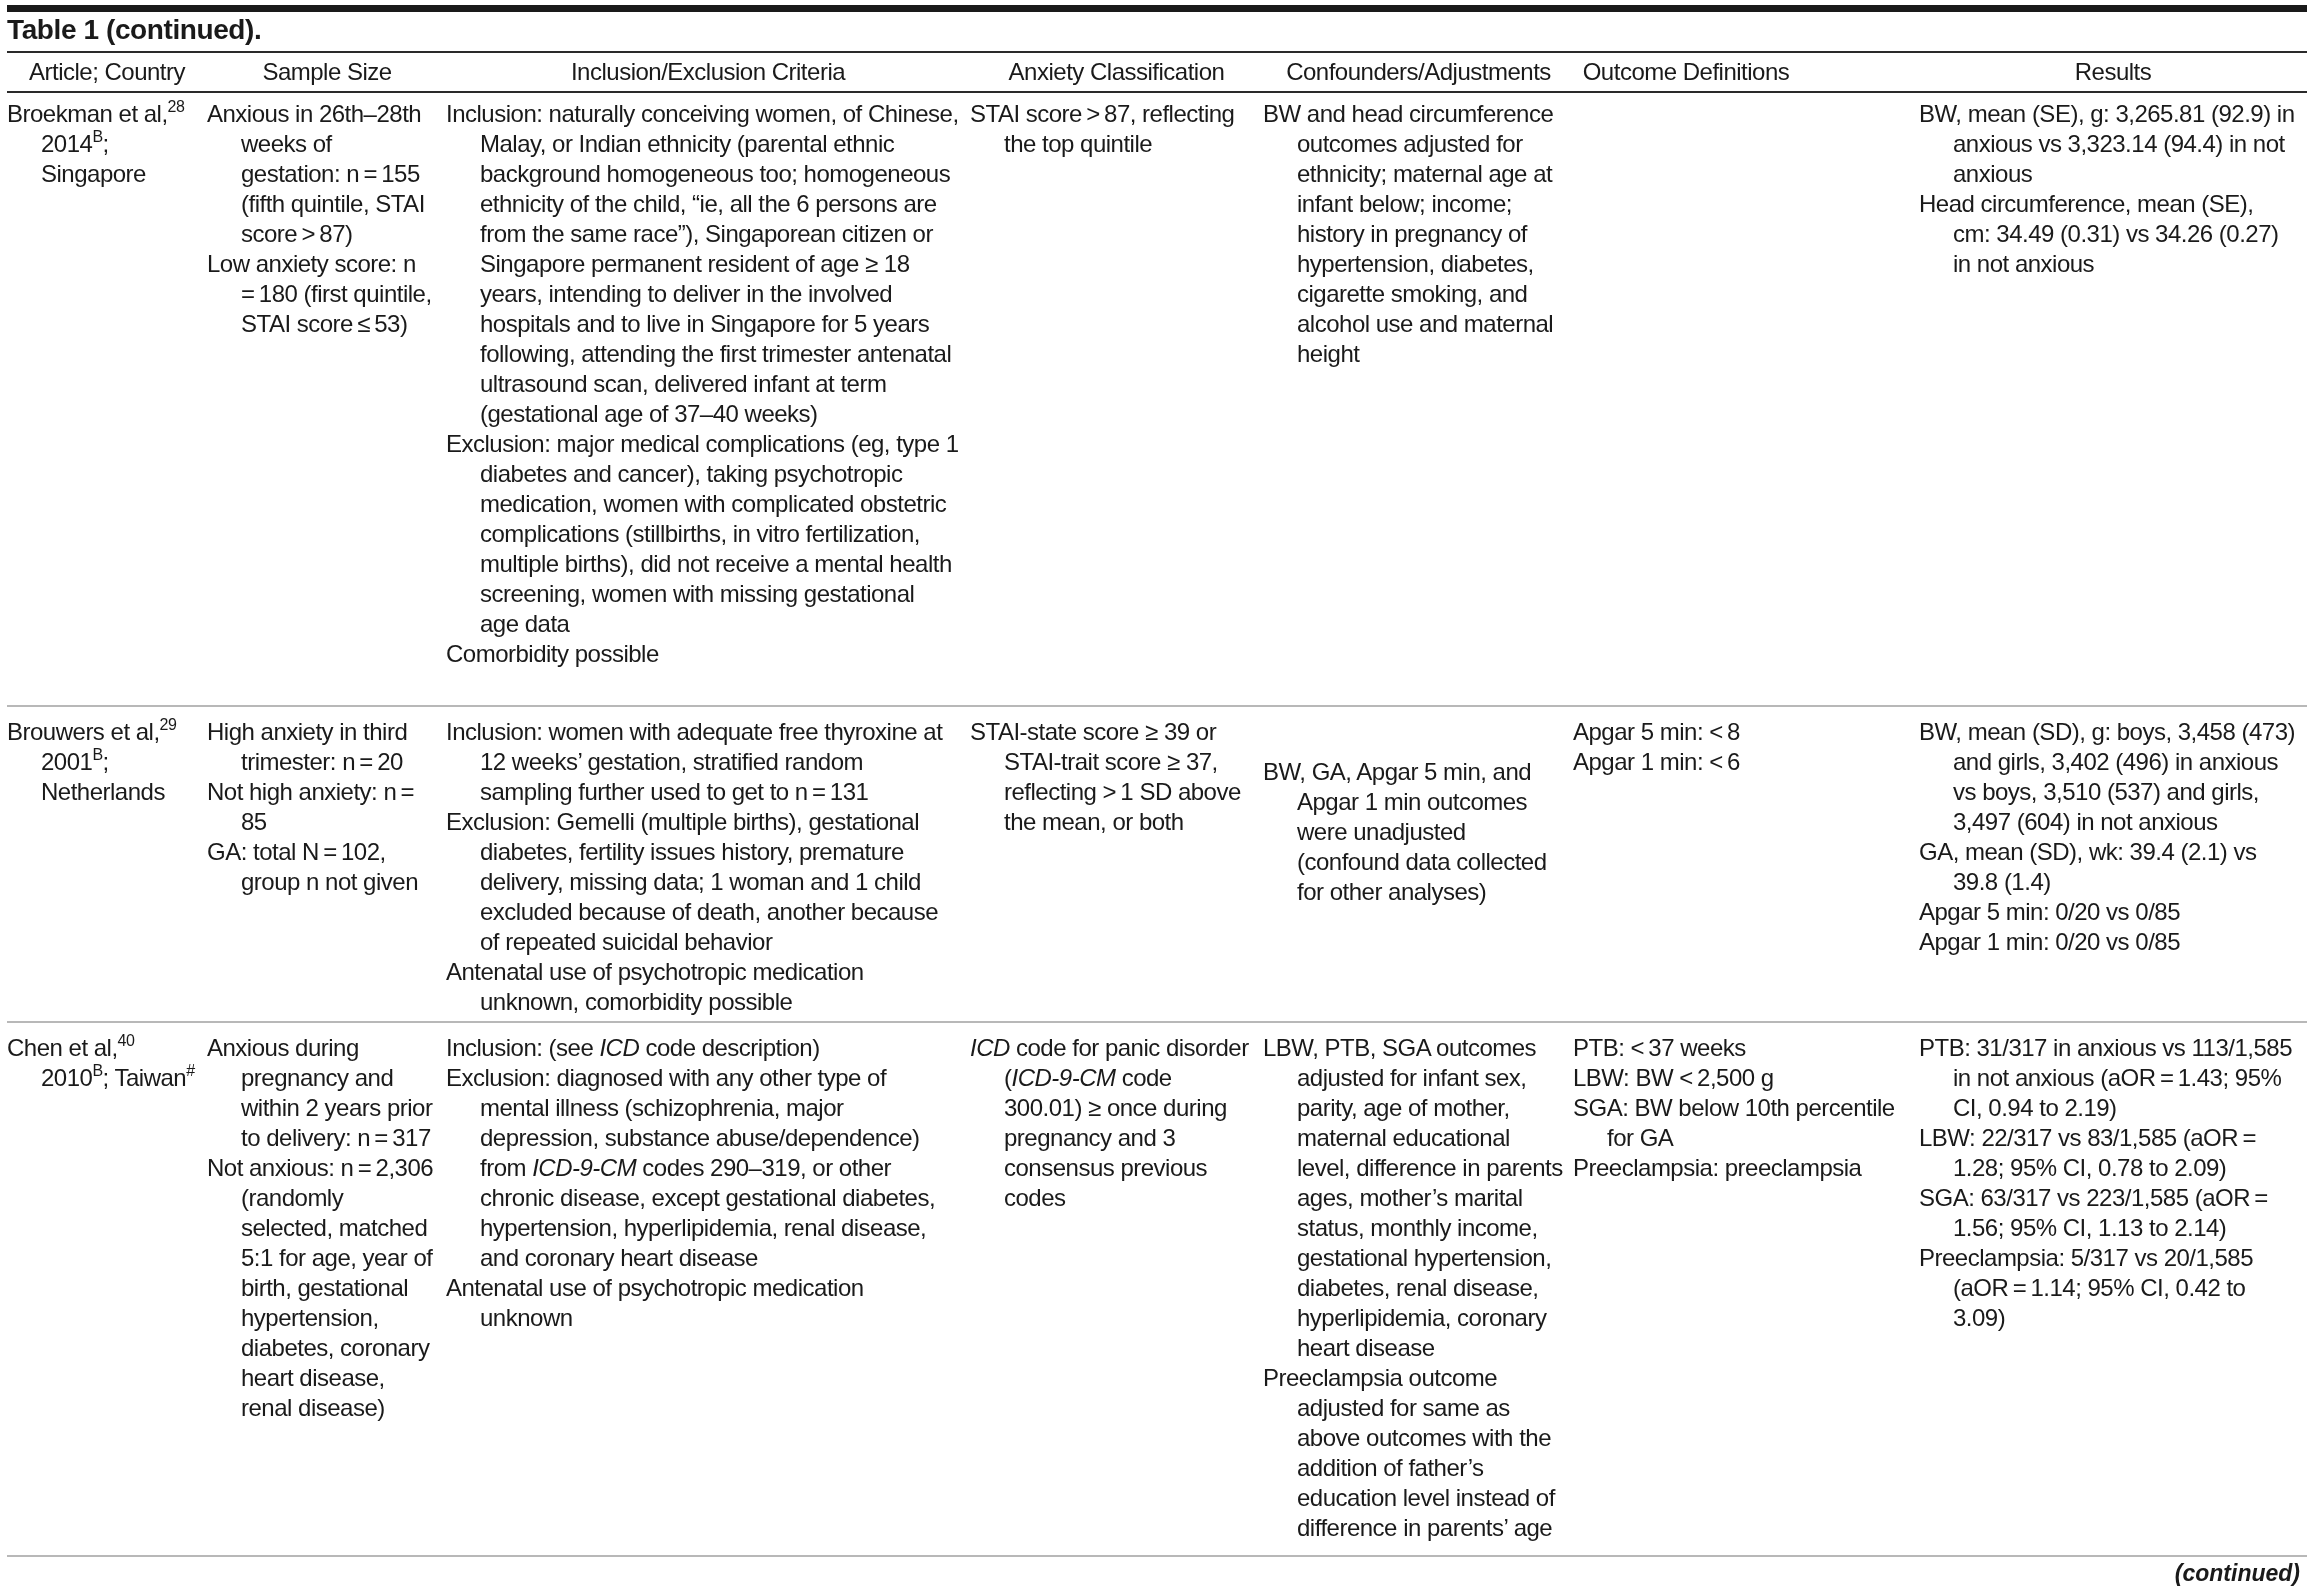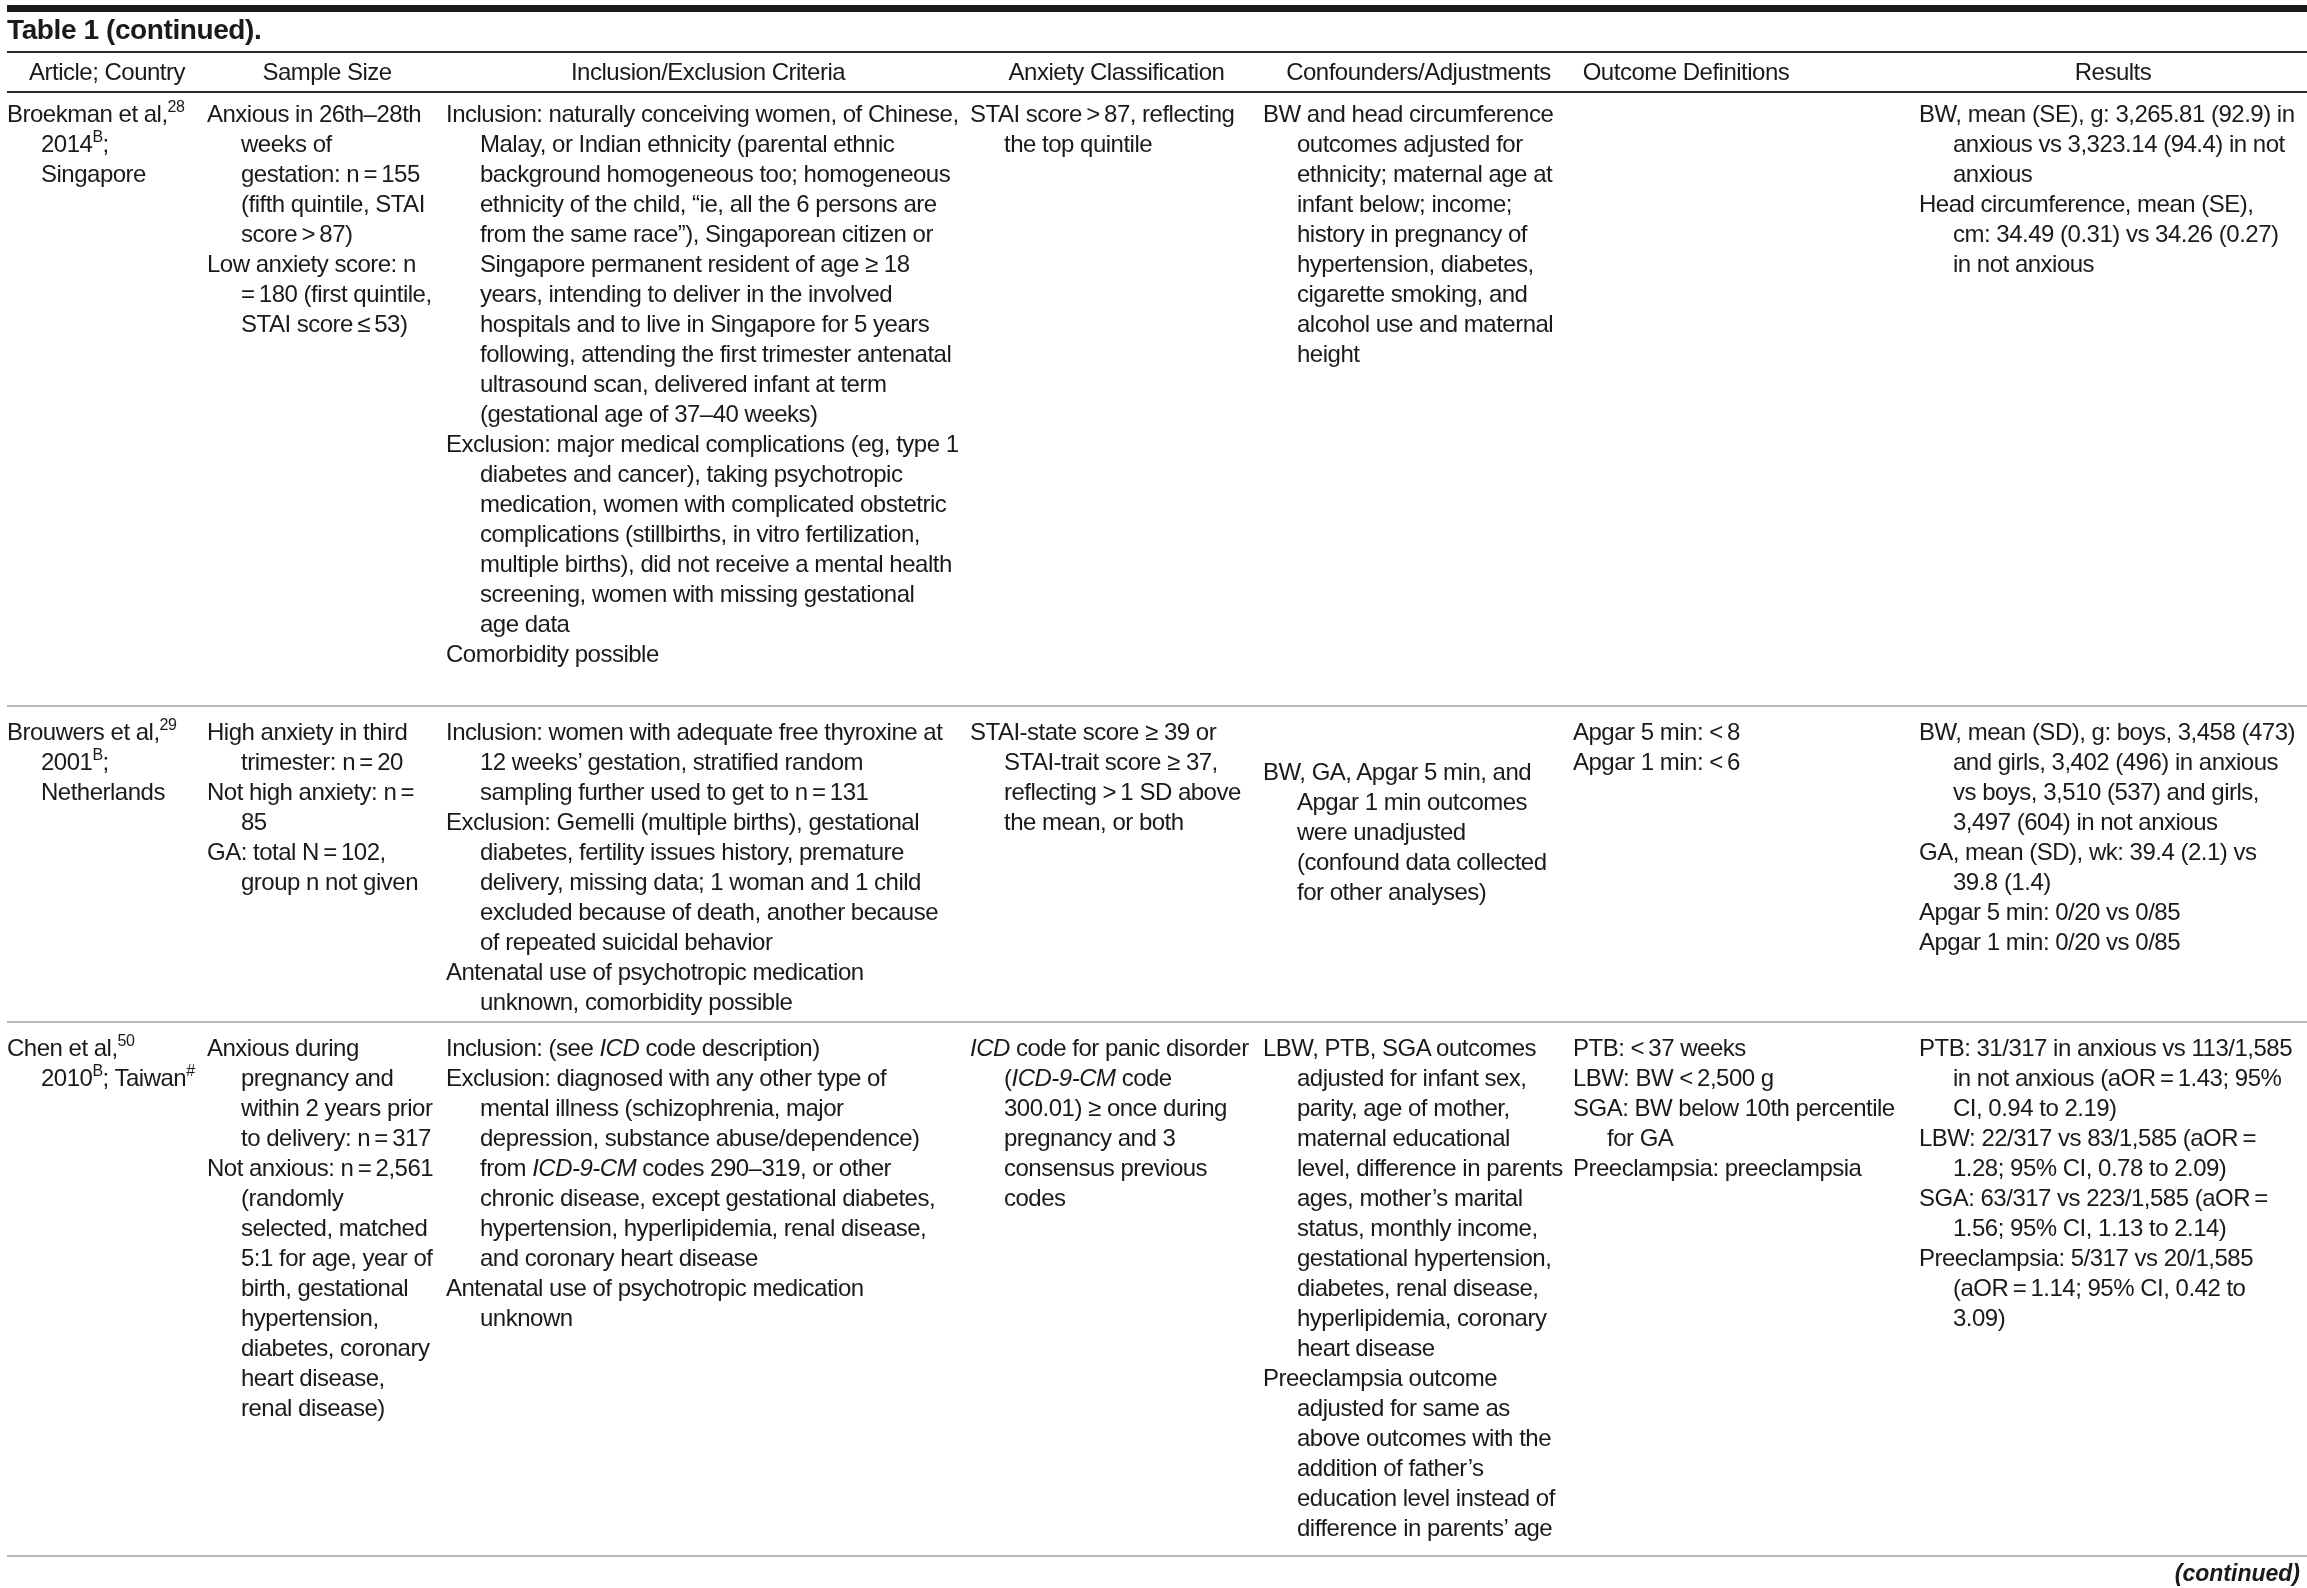--- a/index.html
+++ b/index.html
@@ -105,25 +105,25 @@
         <p class="para">BW, mean (SD), g: boys, 3,458 (473) and girls, 3,402 (496) in anxious vs boys, 3,510 (537) and girls, 3,497 (604) in not anxious</p>
         <p class="para">GA, mean (SD), wk: 39.4 (2.1) vs 39.8 (1.4)</p>
         <p class="para">Apgar 5 min: 0/20 vs 0/85</p>
         <p class="para">Apgar 1 min: 0/20 vs 0/85</p>
       </div>
     </div>
   <div class="rule row" style="top:1021px;"></div>
 
   <div class="row-block" style="top:1033px;height:519px;">
       <div class="cell" style="left: 0px; width: 189px;">
-        <p class="para">Chen et al,<sup>50</sup> 2010<sup>B</sup>; Taiwan<sup>#</sup></p>
+        <p class="para">Chen et al,<sup>40</sup> 2010<sup>B</sup>; Taiwan<sup>#</sup></p>
       </div>
       <div class="cell" style="left: 200px; width: 229px;">
         <p class="para">Anxious during pregnancy and within 2 years prior to delivery: n = 317</p>
-        <p class="para">Not anxious: n = 2,561 (randomly selected, matched 5:1 for age, year of birth, gestational hypertension, diabetes, coronary heart disease, renal disease)</p>
+        <p class="para">Not anxious: n = 2,306 (randomly selected, matched 5:1 for age, year of birth, gestational hypertension, diabetes, coronary heart disease, renal disease)</p>
       </div>
       <div class="cell" style="left: 439px; width: 513px;">
         <p class="para">Inclusion: (see <i>ICD</i> code description)</p>
         <p class="para">Exclusion: diagnosed with any other type of mental illness (schizophrenia, major depression, substance abuse/dependence) from <i>ICD-9-CM</i> codes 290–319, or other chronic disease, except gestational diabetes, hypertension, hyperlipidemia, renal disease, and coronary heart disease</p>
         <p class="para">Antenatal use of psychotropic medication unknown</p>
       </div>
       <div class="cell" style="left: 963px; width: 282px;">
         <p class="para"><i>ICD</i> code for panic disorder (<i>ICD-9-CM</i> code 300.01) ≥ once during pregnancy and 3 consensus previous codes</p>
       </div>
       <div class="cell" style="left: 1256px; width: 300px;">

